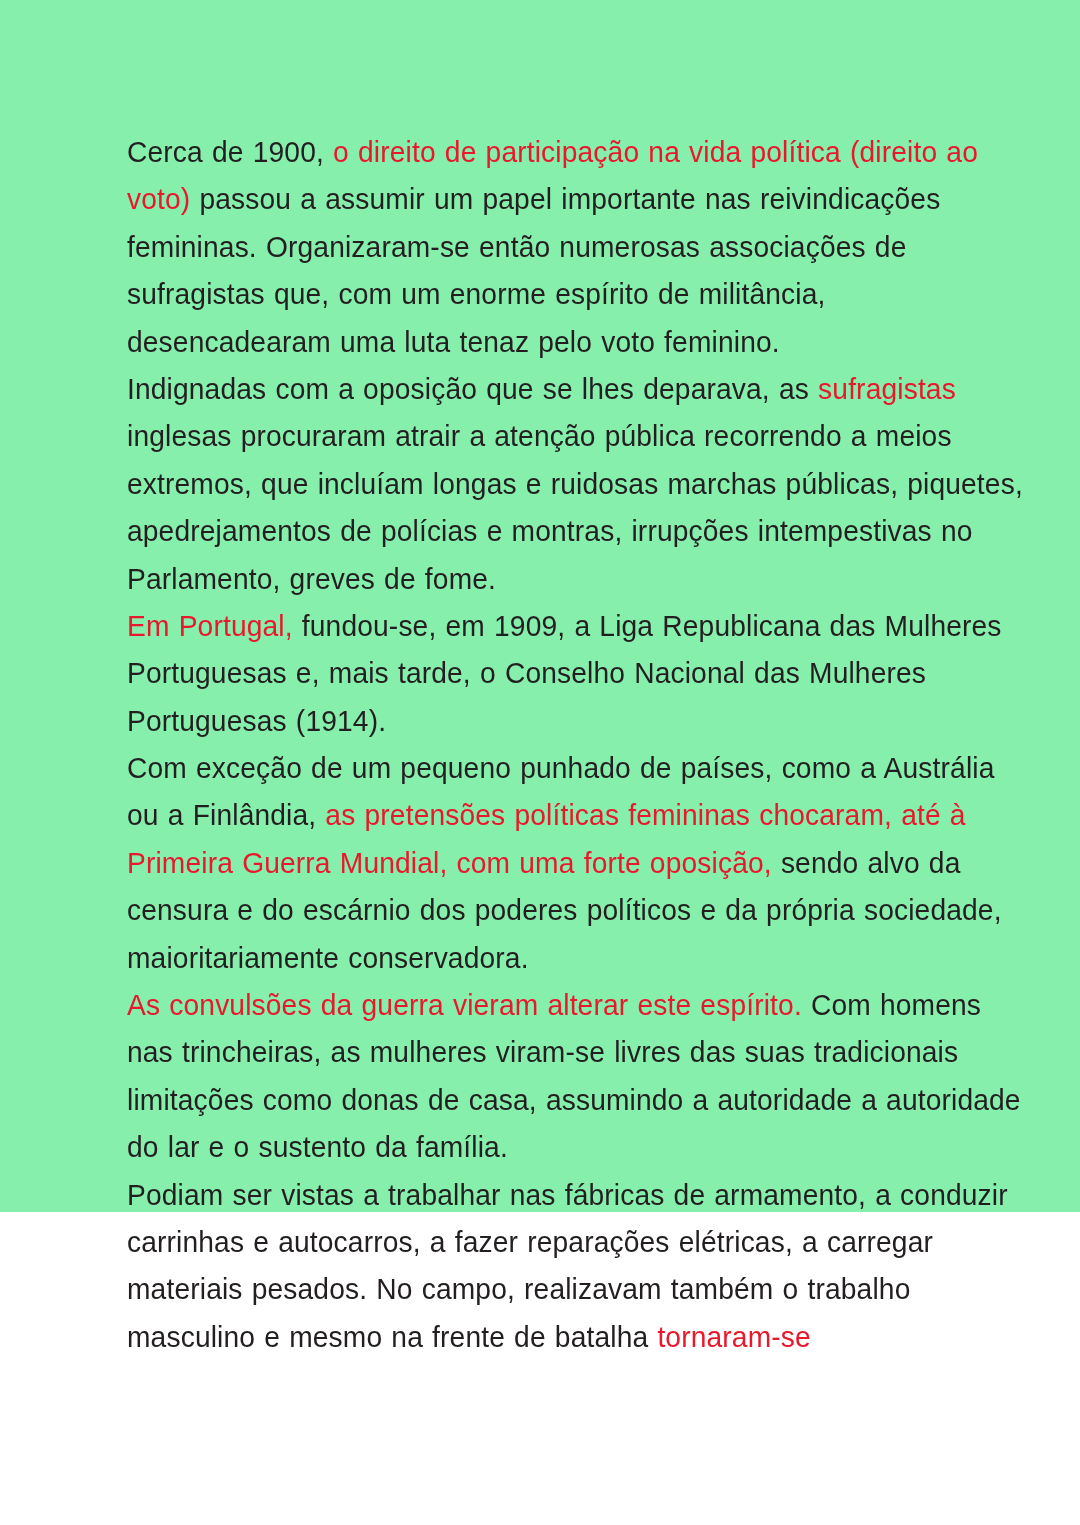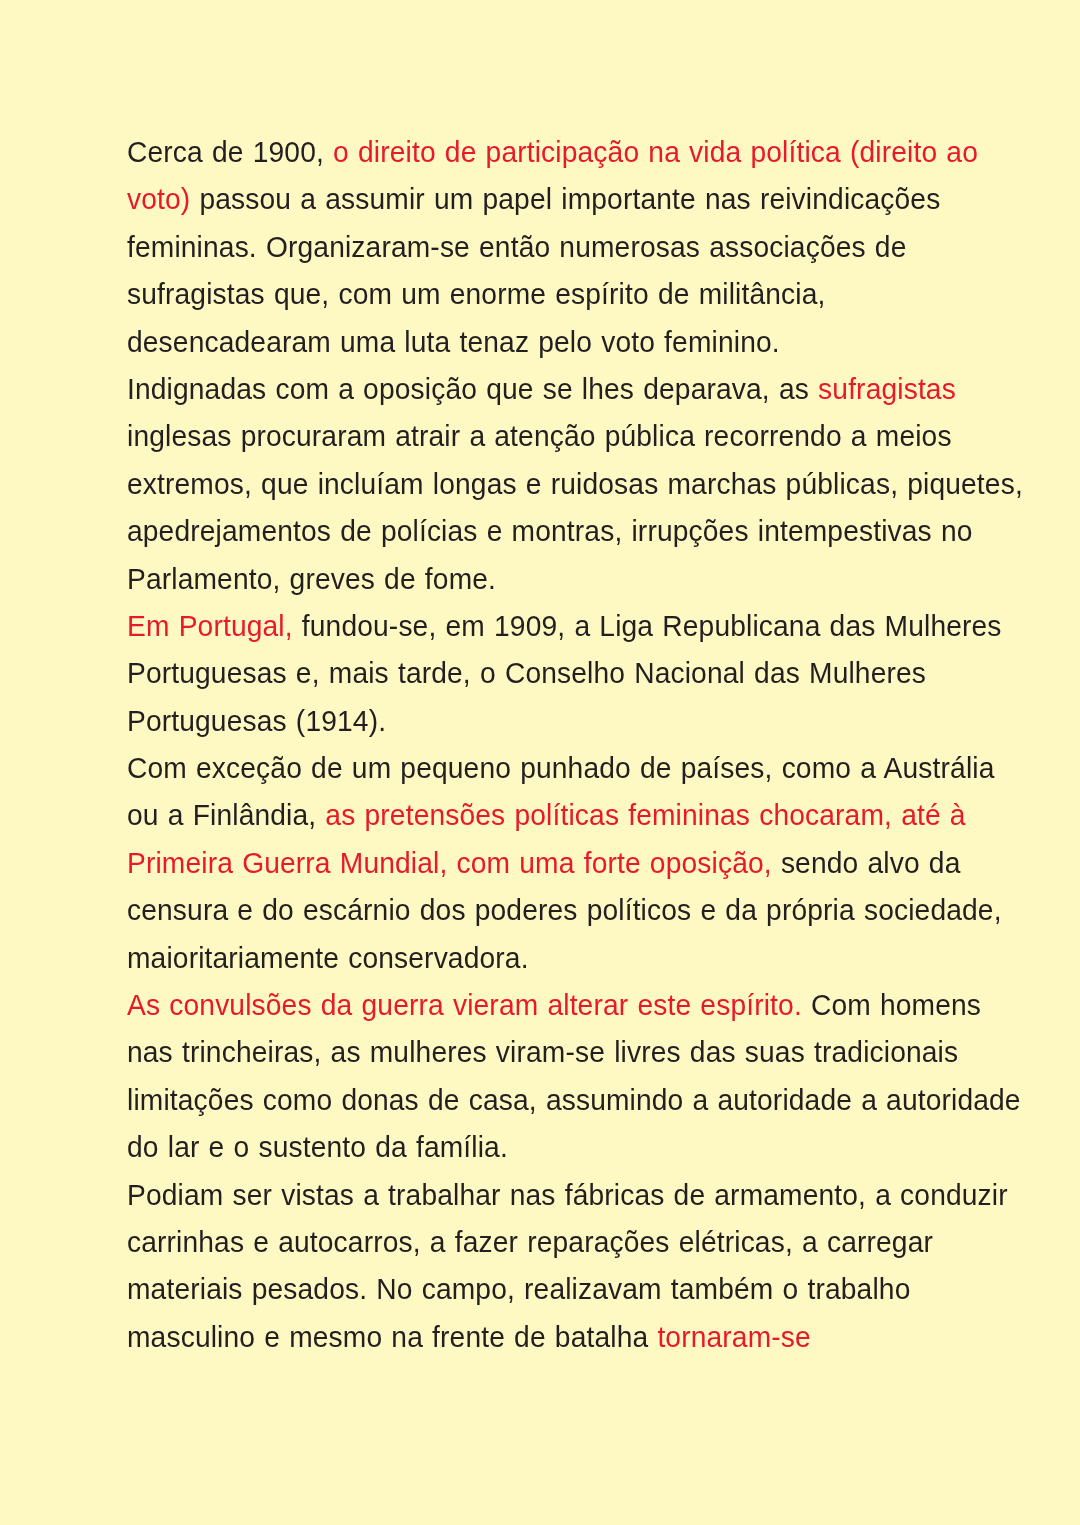--- a/index.html
+++ b/index.html
@@ -13,22 +13,22 @@
     position: relative;
     overflow: hidden;
     font-family: "Liberation Sans", sans-serif;
   }
 
   #page {
     position: absolute;
     left: 0;
     top: 0;
     width: 1080px;
-    height: 1525px;
-    background: #fef9c3;
+    height: 1212px;
+    background: #86efac;
   }
 
   #text-block {
     position: absolute;
     left: 127px;
     top: 128px;
     width: 836px;
   }
 
   .doc-line {

